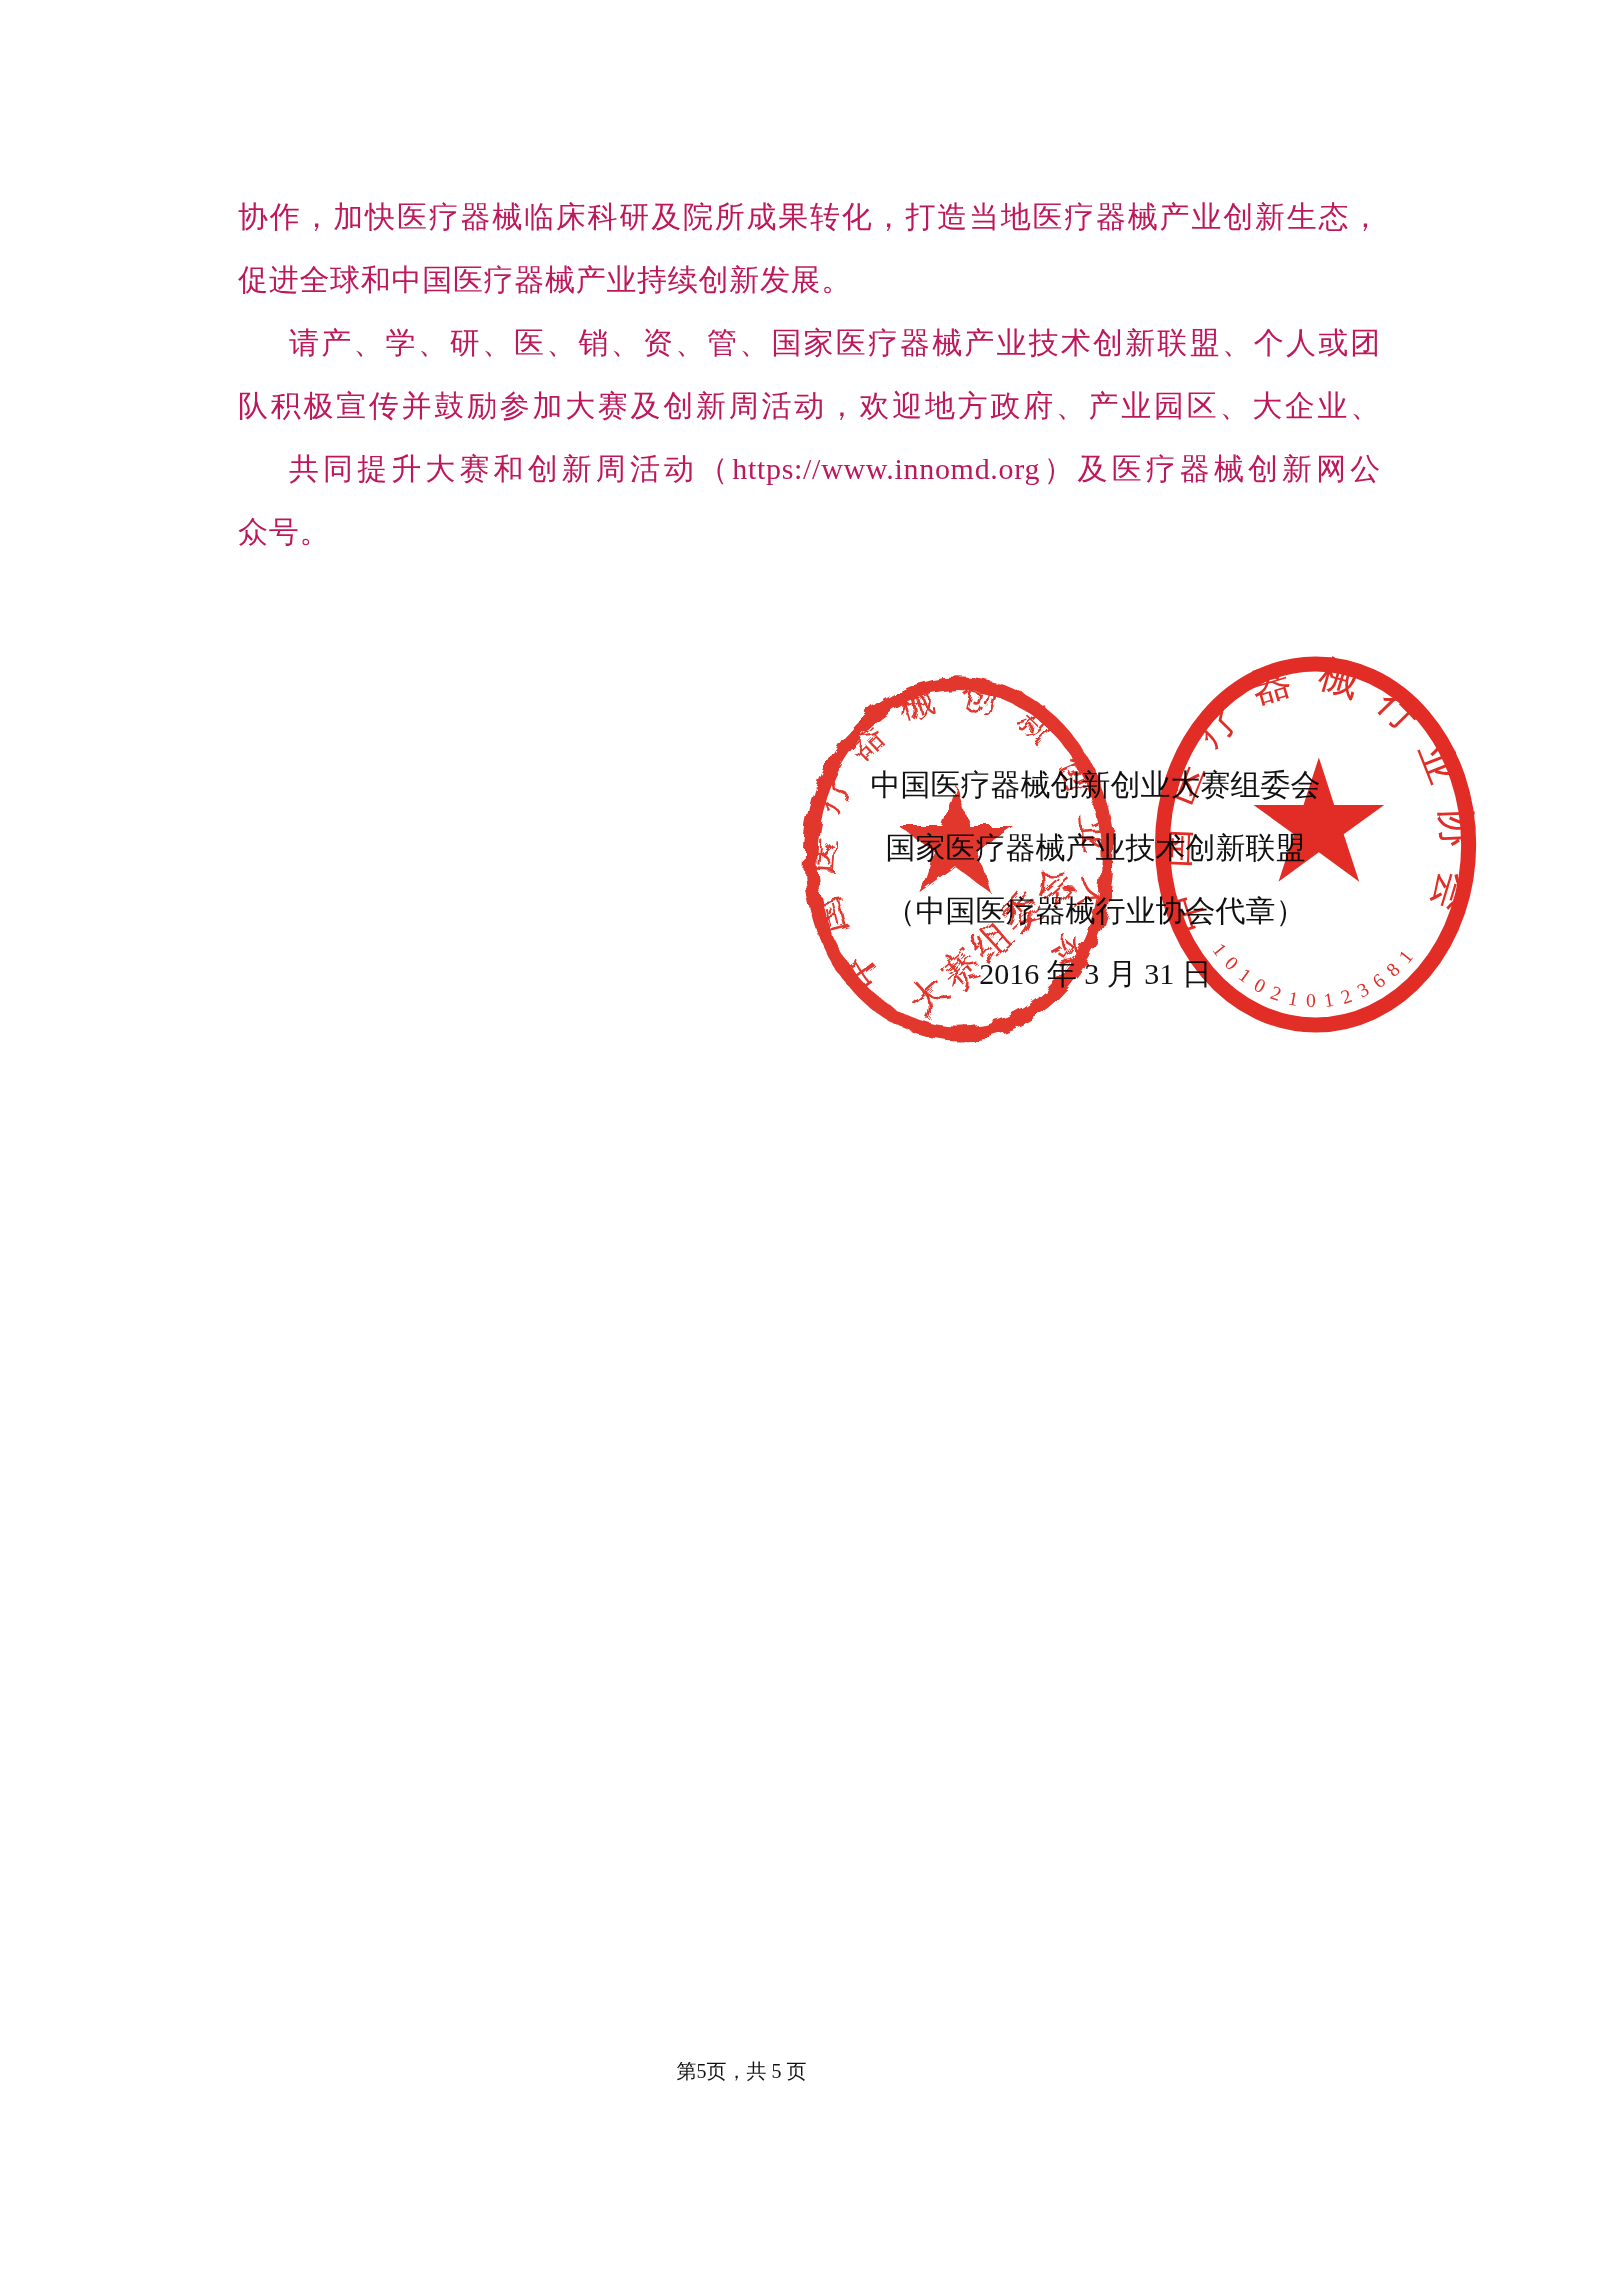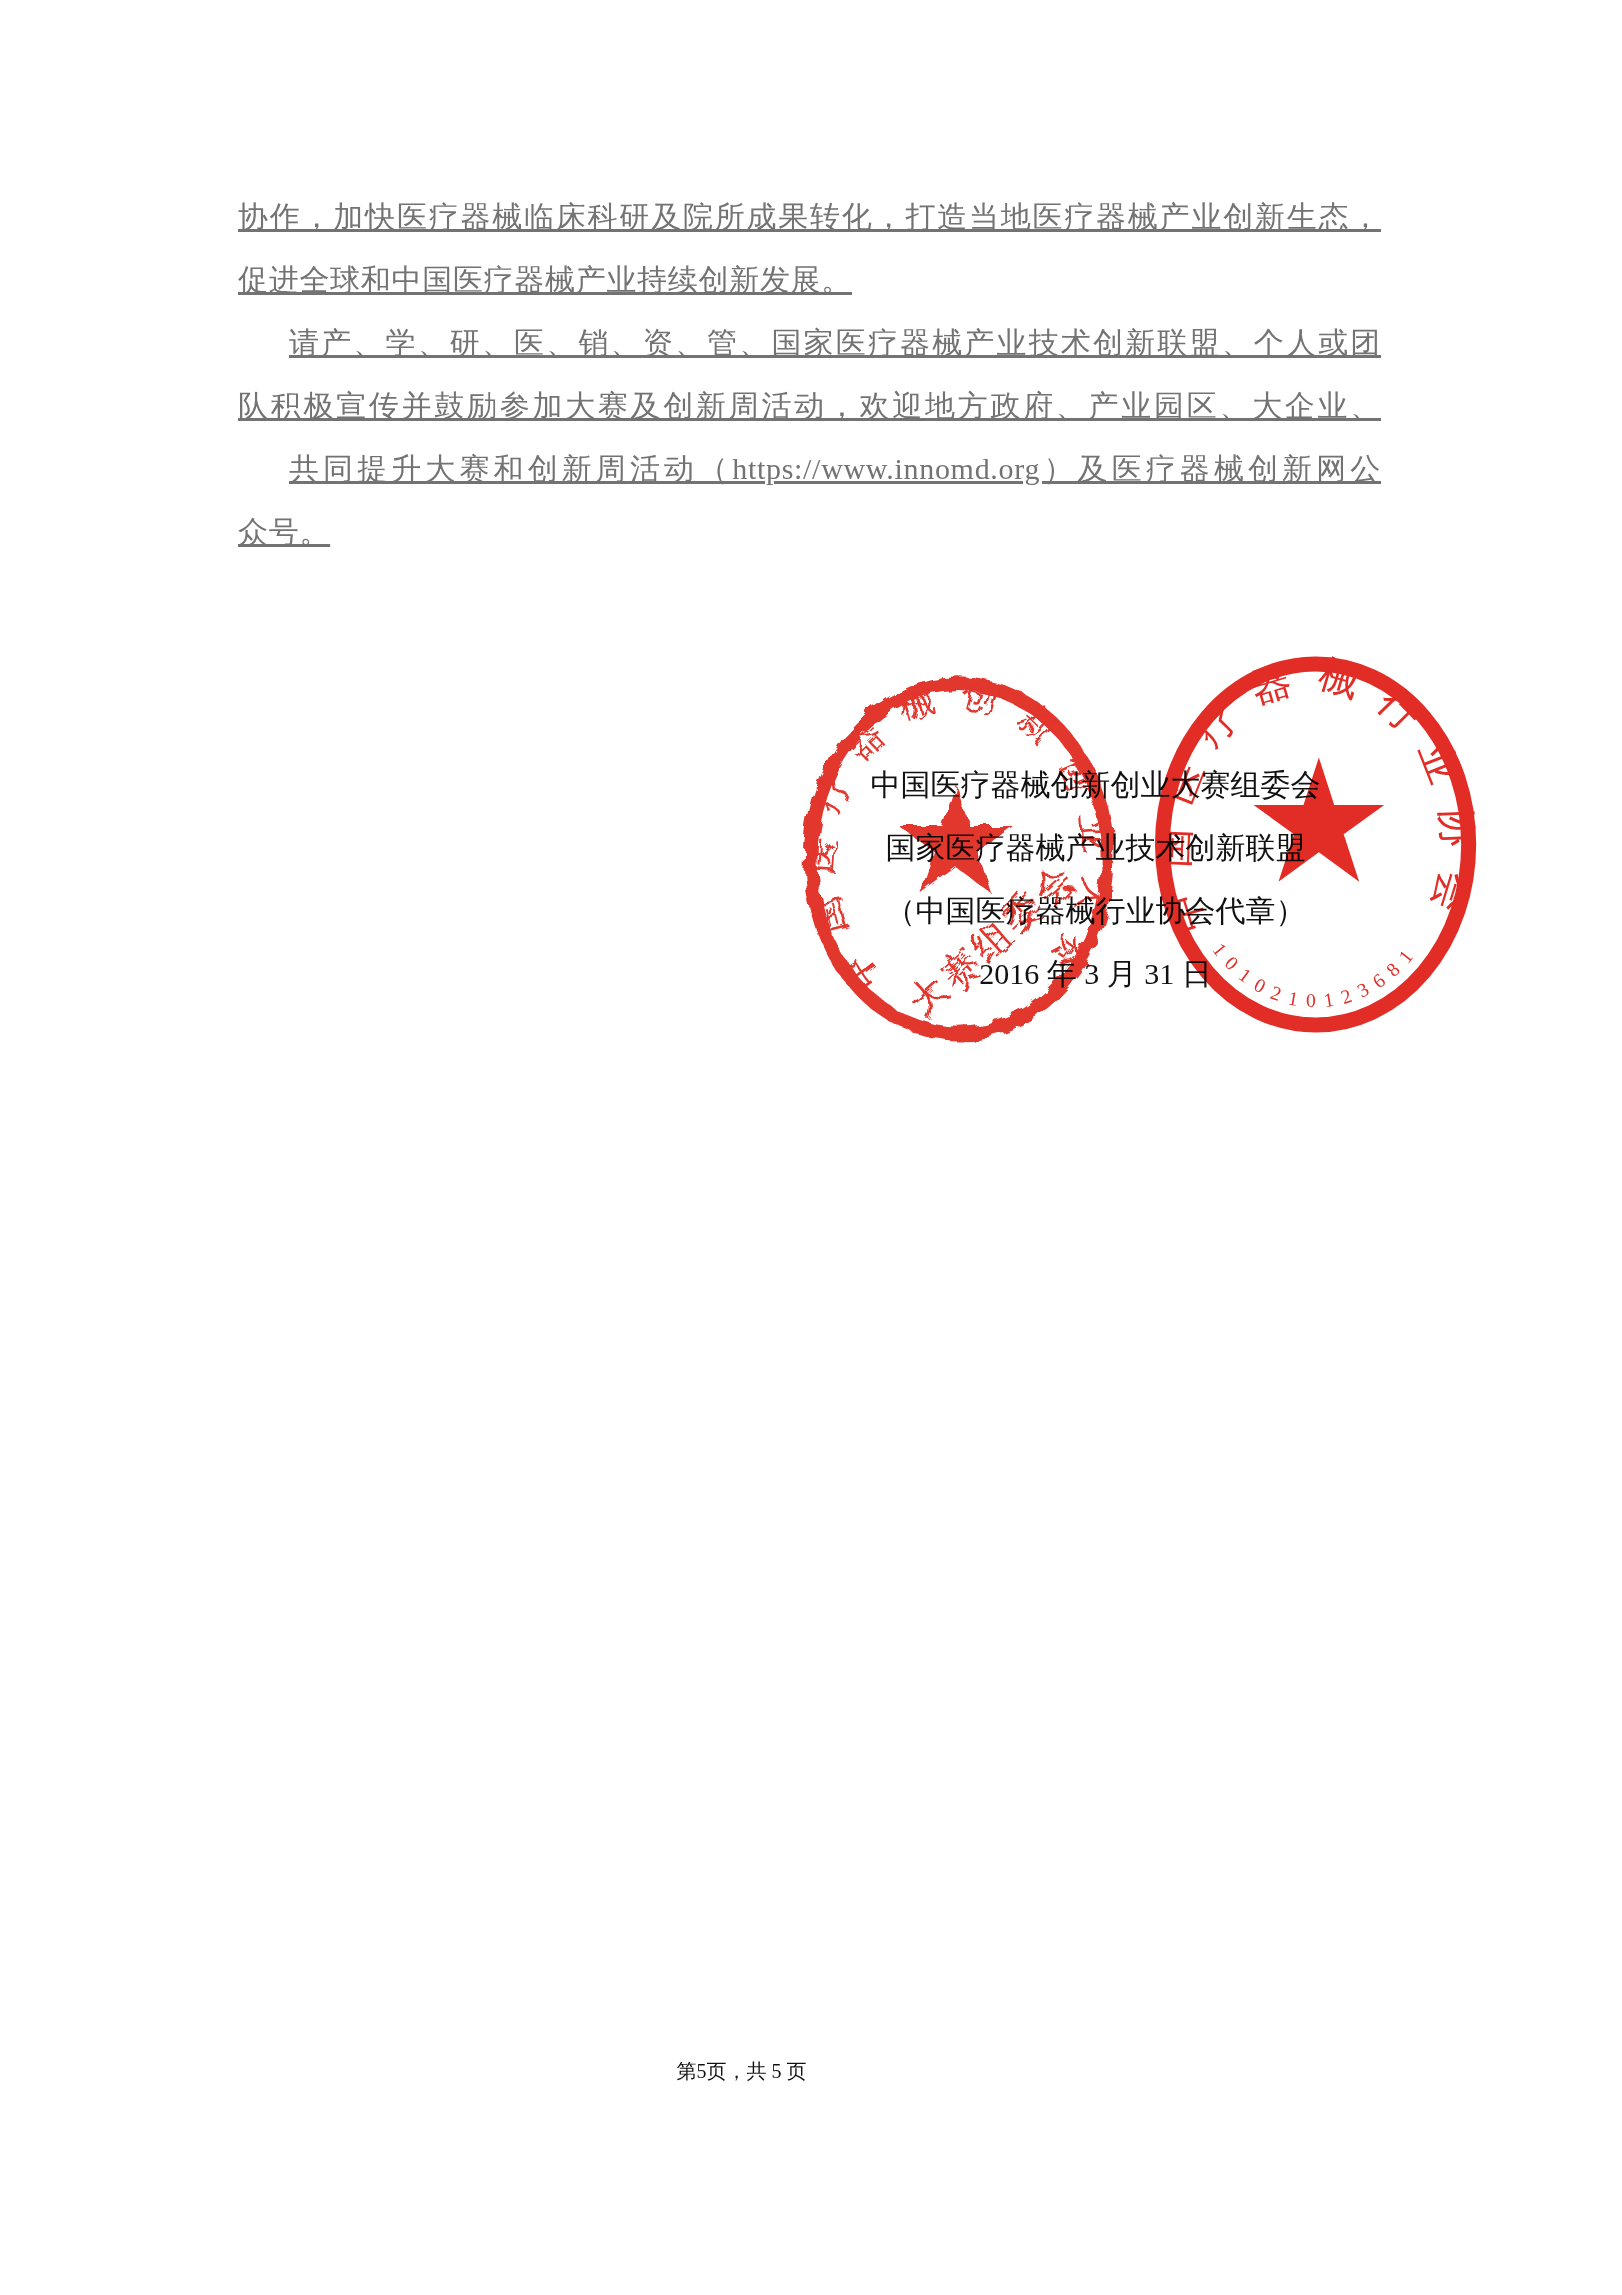--- a/index.html
+++ b/index.html
@@ -18,22 +18,21 @@
   }
   .line{
     font-size:30px;
     line-height:63px;
     height:63px;
     overflow:hidden;
     text-align:justify;
     text-align-last:justify;
     text-justify:inter-character;
     letter-spacing:0.7px;
-    color:#737373;
-    text-decoration:underline;
+    color:#be185d;
   }
   .line.last{
     text-align:center;
     text-align-last:left;
   }
   .line.indent{ text-indent:51px; }
   
   .signature{
     position:absolute;
     left:798px;top:753px;width:595px;

